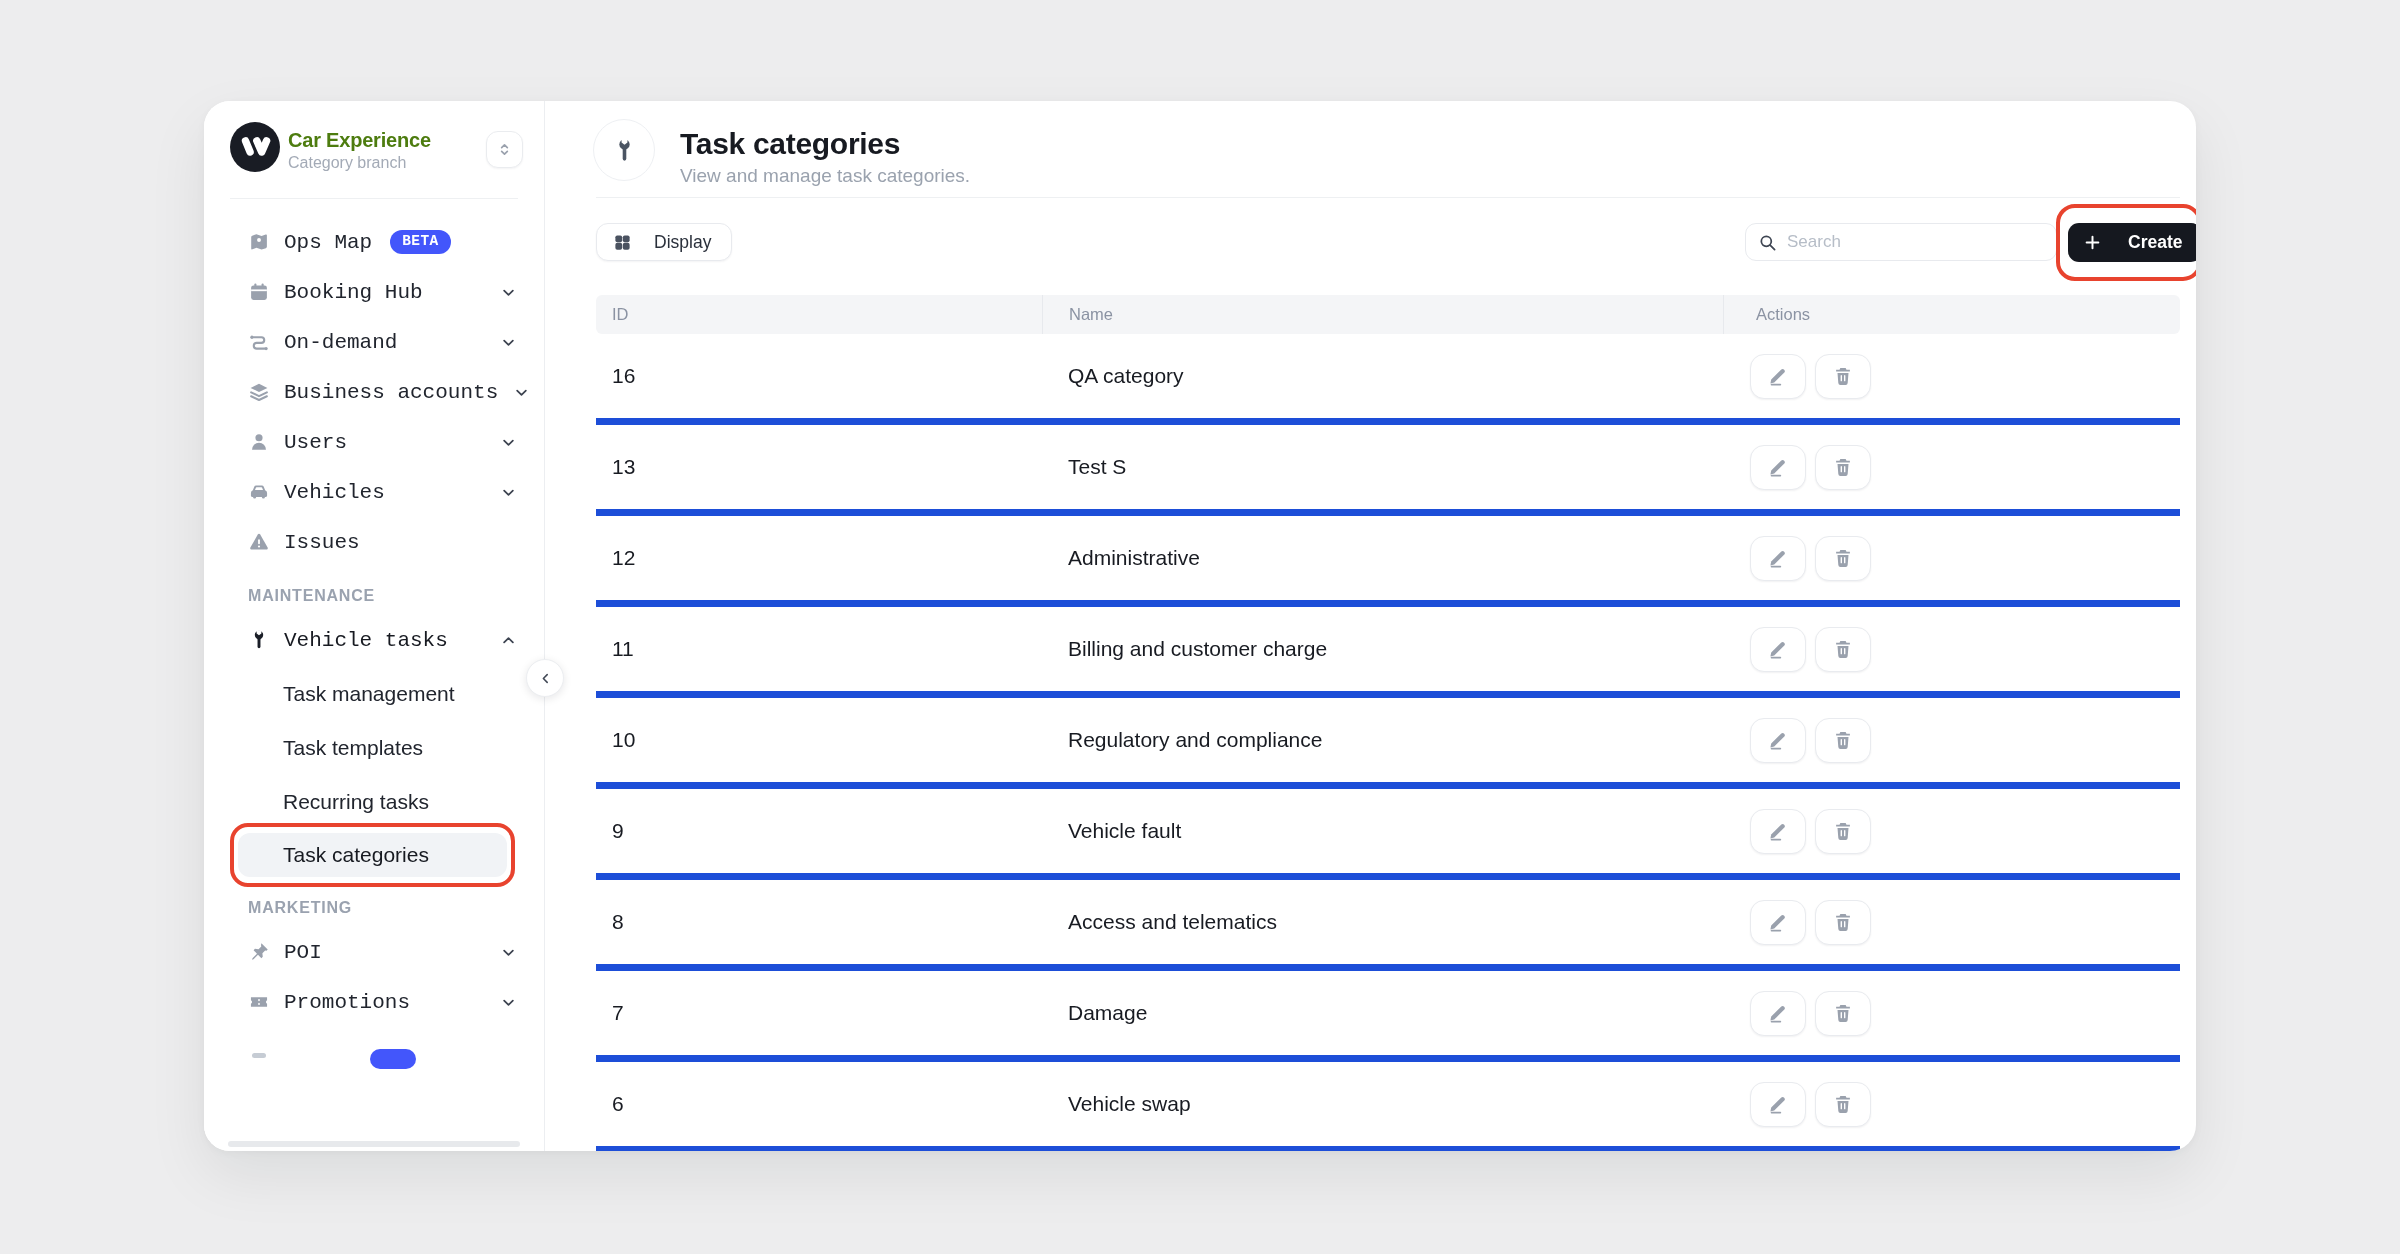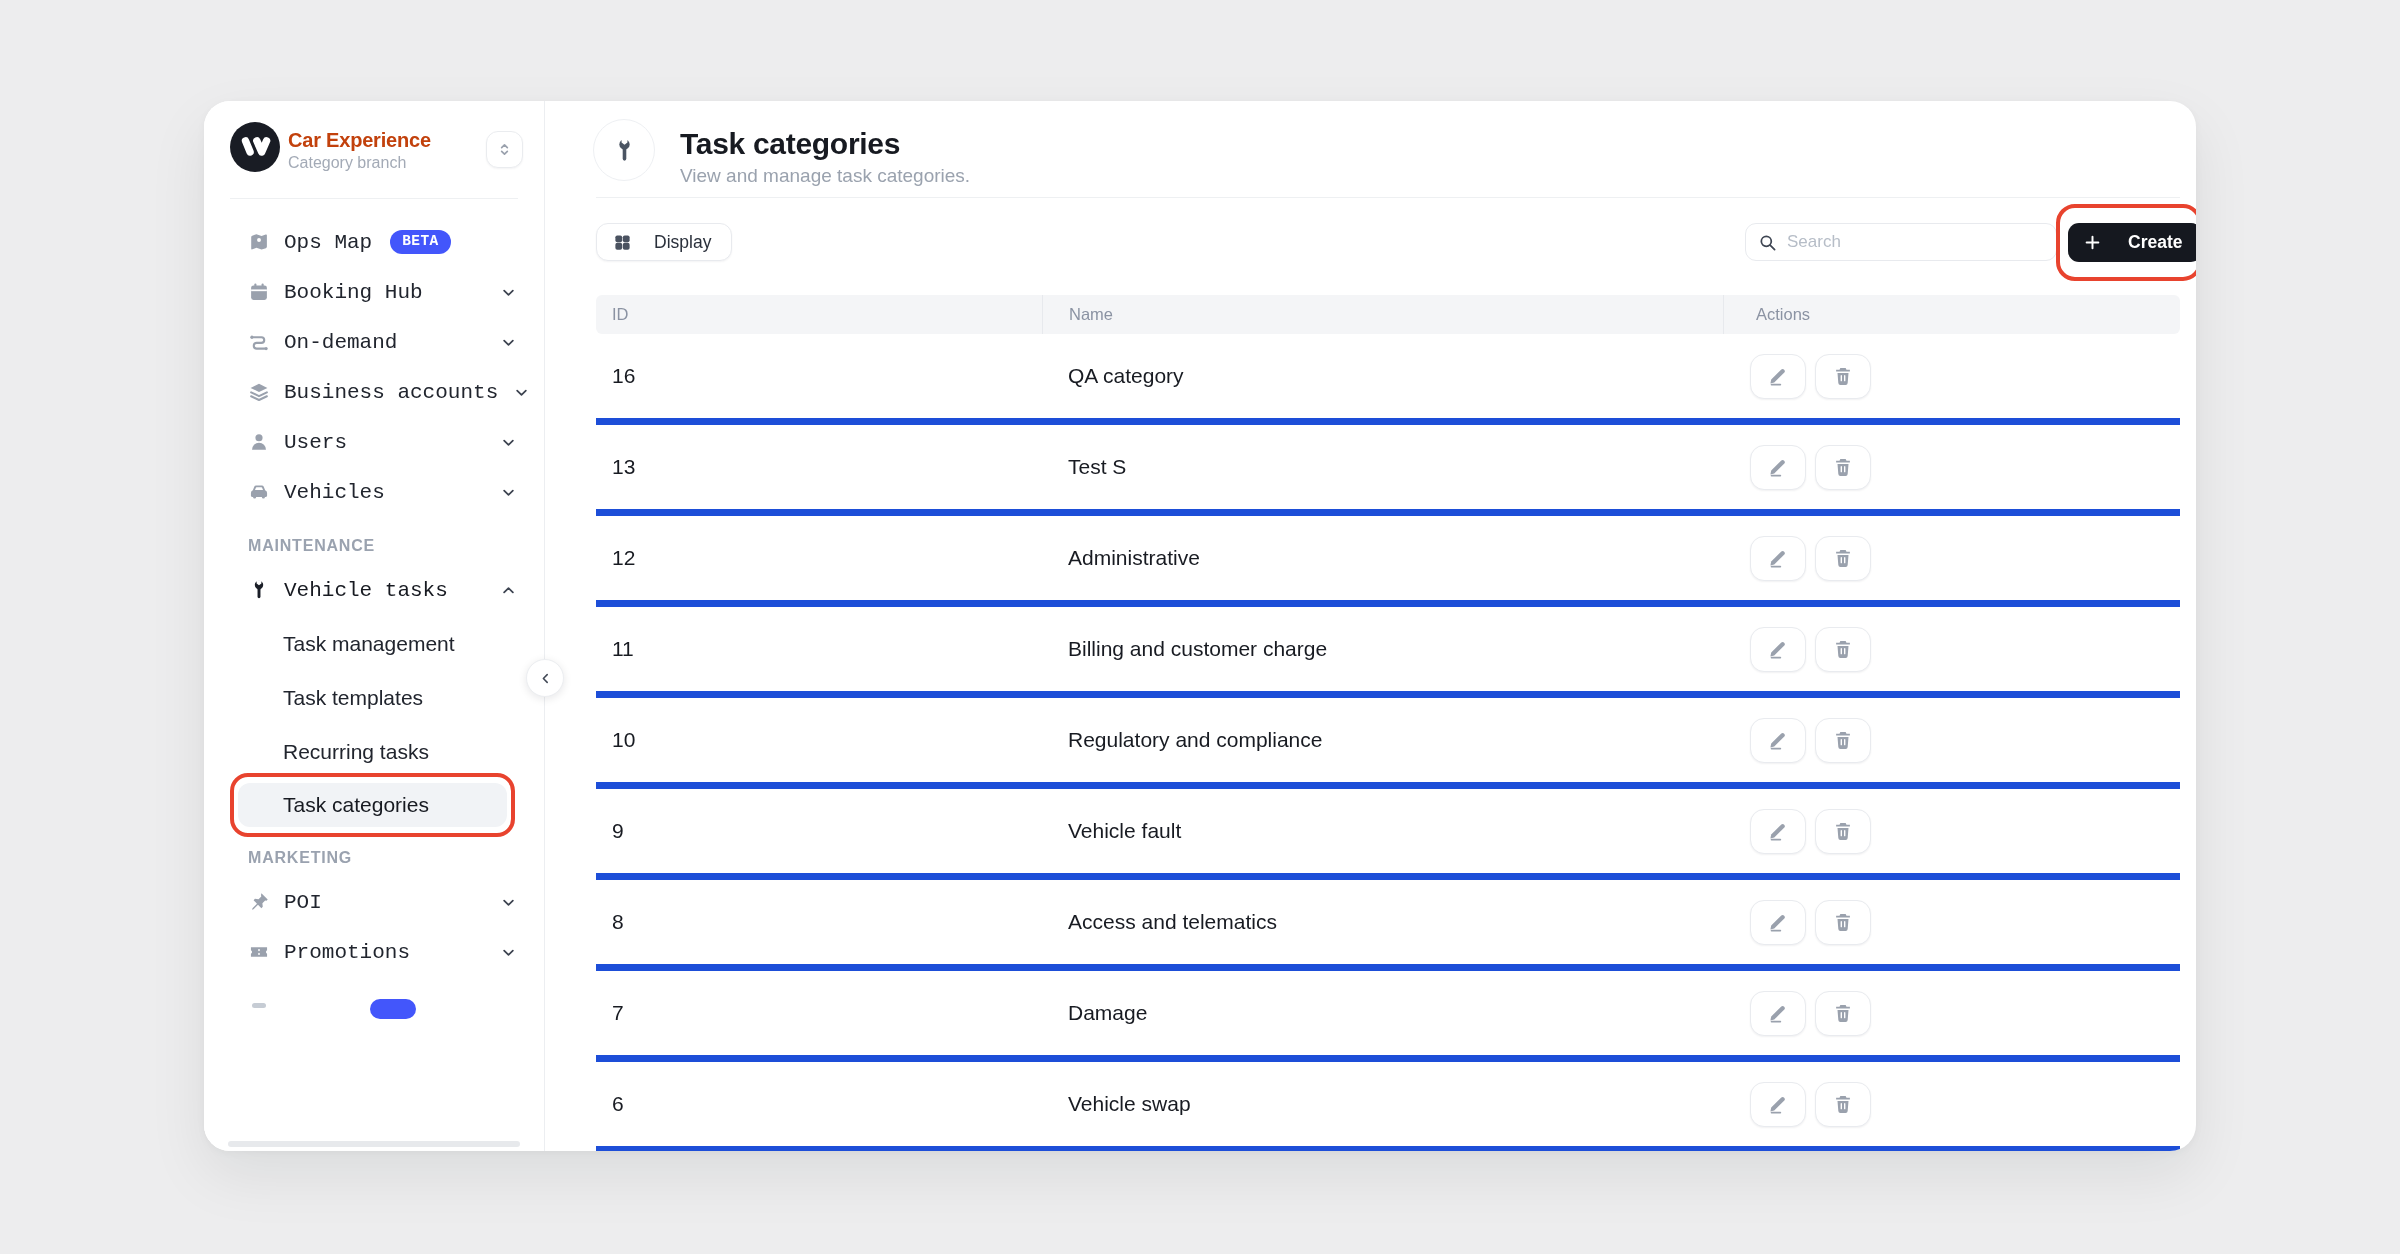--- a/index.html
+++ b/index.html
@@ -9,21 +9,21 @@
 
   .card {
     position:absolute; left:204px; top:101px; width:1992px; height:1050px;
     background:#ffffff; border-radius:26px; overflow:hidden;
     box-shadow:0 24px 60px rgba(15,20,30,.08), 0 2px 8px rgba(15,20,30,.04);
   }
 
   
   .sidebar { position:absolute; left:0; top:0; bottom:0; width:341px; border-right:1px solid #eceef1; background:#fff; }
   .ws-logo { position:absolute; left:26px; top:21px; width:50px; height:50px; border-radius:50%; background:var(--logo-bg,#191c24); display:flex; align-items:center; justify-content:center; }
-  .ws-name { position:absolute; left:84px; top:28px; font-size:20px; font-weight:700; color:#c2410c; letter-spacing:-.2px; }
+  .ws-name { position:absolute; left:84px; top:28px; font-size:20px; font-weight:700; color:#4d7c0f; letter-spacing:-.2px; }
   .ws-sub  { position:absolute; left:84px; top:53px; font-size:16px; color:#a3aab6; }
   .ws-switch { position:absolute; left:282px; top:30px; width:37px; height:37px; border-radius:12px; background:#fff; border:1px solid #eaecef; box-shadow:0 1px 2px rgba(16,24,40,.05); display:flex; align-items:center; justify-content:center; color:#49505e; }
   .ws-divider { position:absolute; left:26px; right:26px; top:97px; height:1px; background:#eef0f2; }
 
   .nav { position:absolute; left:0; right:0; top:98px; bottom:0; padding-top:18px; overflow:hidden; }
   .nav-item { display:flex; align-items:center; height:50px; padding:0 26px 0 44px; gap:14px; font-size:21px; color:#21252e; cursor:pointer;font-family:Liberation Mono, monospace; }
   .nav-item .lbl { white-space:nowrap; }
   .nav-chev { margin-left:auto; color:#3c4350; display:flex; }
   .ico { width:22px; height:22px; flex:0 0 auto; color:#9aa1ad; }
   .ico.dark { color:#1a1e27; }
@@ -279,20 +279,26 @@
           <svg class="ico">
               <use href="#i-car"></use>
             </svg>
           <span class="lbl">Vehicles</span>
           <span class="nav-chev">
               <svg width="19" height="19">
                 <use href="#i-chev-d"></use>
               </svg>
             </span>
         </div>
+        <div class="nav-item">
+          <svg class="ico">
+              <use href="#i-warn"></use>
+            </svg>
+          <span class="lbl">Issues</span>
+        </div>
 
         <div class="section-lbl">MAINTENANCE</div>
 
         <div class="nav-item vt-item">
           <svg class="ico dark">
               <use href="#i-wrench"></use>
             </svg>
           <span class="lbl">Vehicle tasks</span>
           <span class="nav-chev">
               <svg width="19" height="19">

